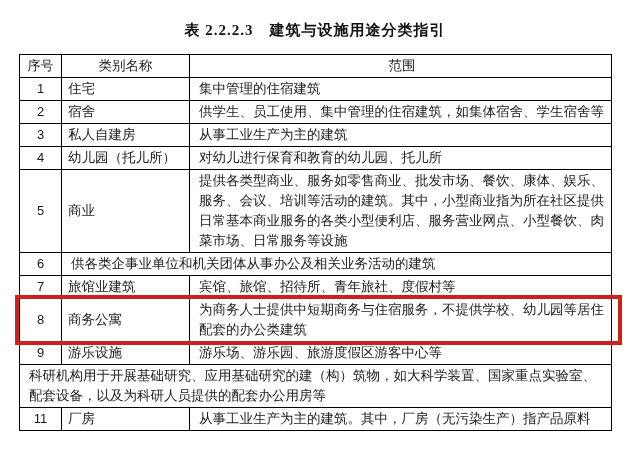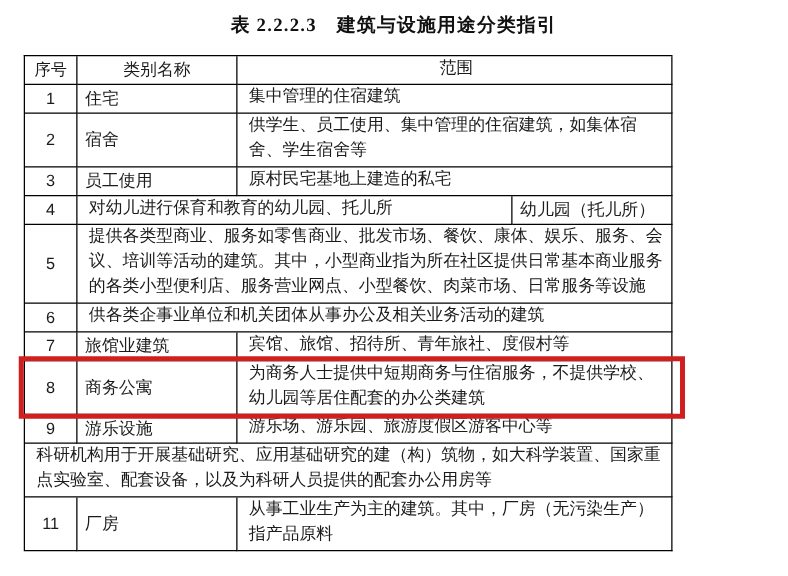--- a/index.html
+++ b/index.html
@@ -4,47 +4,47 @@
 <style>
   html, body { margin:0; padding:0; }
   body {
     width:630px; height:461px; background:#ffffff; overflow:hidden;
     font-family:"Liberation Serif","DejaVu Serif",serif;
     color:#1b1b1b;
     -webkit-font-smoothing:antialiased;
   }
   .doc-title {
     text-align:center; font-weight:700; font-size:15px;
-    padding-top:11px; letter-spacing:1px; color:#111;
+    padding-top:21px; letter-spacing:1px; color:#111;
   }
   .uses-table {
     position:relative;
     margin:14px 0 0 19px;
-    width:519px;
+    width:593px;
     border-top:1px solid #000;
     border-left:1px solid #000;
     box-sizing:border-box;
     font-size:13.5px; line-height:20px;
   }
   .trow { display:flex; }
   .cell {
     border-right:1px solid #000;
     border-bottom:1px solid #000;
     box-sizing:border-box;
     display:flex; align-items:center;
     padding:1px 6px;
     min-height:22px;
   }
   .c-num {
     width:42px; justify-content:center; padding:1px 0;
     font-family:"Liberation Sans","DejaVu Sans",sans-serif;
     font-size:13px;
   }
   .c-cat { width:128px; }
-  .c-scope { flex:1; padding:1px 6px 1px 9px;font-family:Liberation Mono, monospace; }
+  .c-scope { flex:1; padding:1px 6px 1px 9px; }
   .header-row .cell { justify-content:center; text-align:center; }
   .hl { position:relative; }
   .hl-box {
     position:absolute; left:-5px; top:-4px; right:-10px; bottom:-3px;
     border:4px solid #d01f1f;
     z-index:3; pointer-events:none;
   }
 </style>
 </head>
 <body>
@@ -66,32 +66,33 @@
   </div>
 
   <div class="trow">
     <div class="cell c-num">2</div>
     <div class="cell c-cat">宿舍</div>
     <div class="cell c-scope">供学生、员工使用、集中管理的住宿建筑，如集体宿舍、学生宿舍等</div>
   </div>
 
   <div class="trow">
     <div class="cell c-num">3</div>
-    <div class="cell c-cat">员工使用</div>
-    <div class="cell c-scope">原村民宅基地上建造的私宅</div>
+    <div class="cell c-cat">私人自建房</div>
+    <div class="cell c-scope">从事工业生产为主的建筑</div>
   </div>
 
   <div class="trow">
     <div class="cell c-num">4</div>
+    <div class="cell c-cat">幼儿园（托儿所）</div>
     <div class="cell c-scope">对幼儿进行保育和教育的幼儿园、托儿所</div>
-    <div class="cell c-cat">幼儿园（托儿所）</div>
   </div>
 
   <div class="trow">
     <div class="cell c-num">5</div>
+    <div class="cell c-cat">商业</div>
     <div class="cell c-scope">提供各类型商业、服务如零售商业、批发市场、餐饮、康体、娱乐、服务、会议、培训等活动的建筑。其中，小型商业指为所在社区提供日常基本商业服务的各类小型便利店、服务营业网点、小型餐饮、肉菜市场、日常服务等设施</div>
   </div>
 
   <div class="trow">
     <div class="cell c-num">6</div>
     <div class="cell c-scope">供各类企事业单位和机关团体从事办公及相关业务活动的建筑</div>
   </div>
 
   <div class="trow">
     <div class="cell c-num">7</div>

